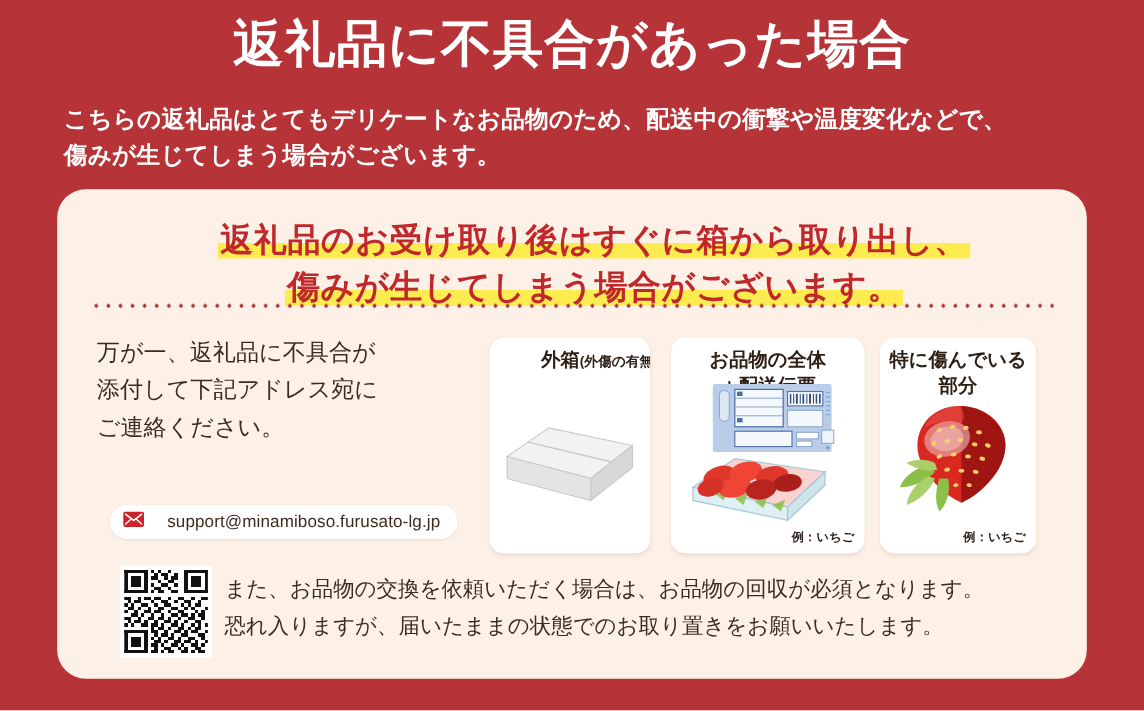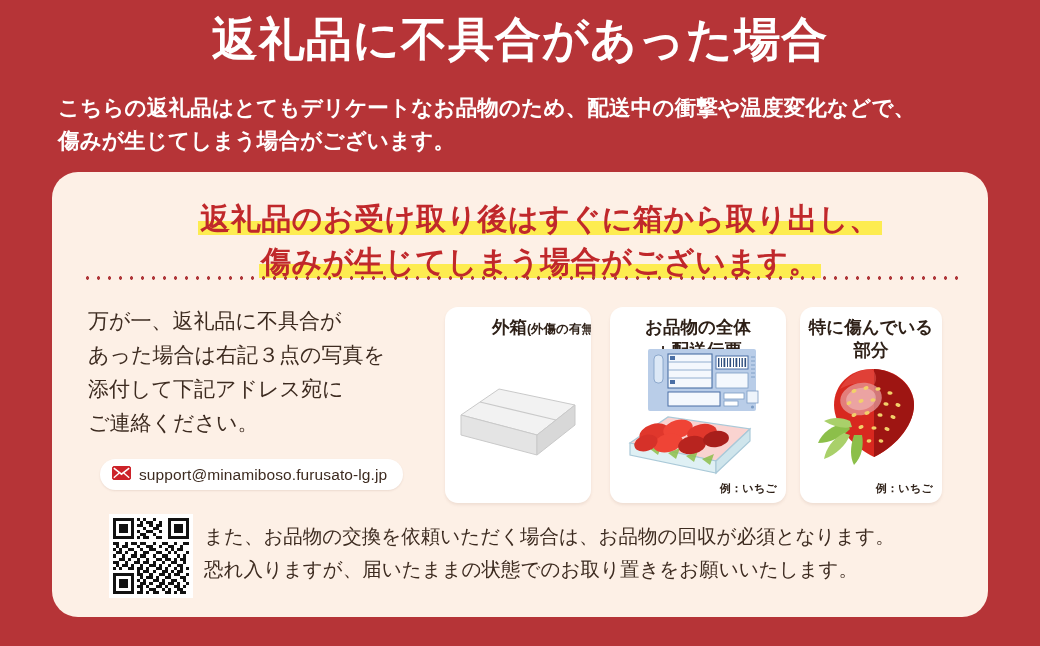--- a/index.html
+++ b/index.html
@@ -107,21 +107,21 @@
   .instruct div { white-space: nowrap; }
 
   .email-pill {
     position: absolute;
     left: 48px;
     top: 287px;
     height: 31px;
     padding: 0 16px 0 12px;
     display: flex;
     align-items: center;
-    gap: 8px;
+    gap: 21px;
     background: #ffffff;
     border-radius: 18px;
     box-shadow: 0 1px 2px rgba(120, 80, 60, 0.13);
   }
   .email-pill .addr {
     color: #3d2b20;
     font-size: 15.5px;
     font-weight: 500;
     letter-spacing: 0.1px;
     white-space: nowrap;
@@ -212,21 +212,20 @@
 
     <div class="lead">
       <span class="lead-line"><span class="mark">返礼品のお受け取り後はすぐに箱から取り出し、</span></span>
       <span class="lead-line"><span class="mark">傷みが生じてしまう場合がございます。</span></span>
     </div>
 
     <div class="divider"></div>
 
     <div class="instruct">
       <div>万が一、返礼品に不具合が</div>
-      <div>あった場合は右記３点の写真を</div>
       <div>添付して下記アドレス宛に</div>
       <div>ご連絡ください。</div>
     </div>
 
     <div class="email-pill">
       <span>
         <svg width="19" height="14" viewBox="0 0 19 14">
           <rect x="0.5" y="0.5" width="18" height="13" rx="1.5" fill="#cc2229" stroke="#cc2229"></rect>
           <path d="M1.8 2.2 L9.5 8.2 L17.2 2.2" fill="none" stroke="#ffffff" stroke-width="1.5"></path>
           <path d="M1.8 11.8 L7.2 6.9 M17.2 11.8 L11.8 6.9" fill="none" stroke="#ffffff" stroke-width="1.3"></path>

